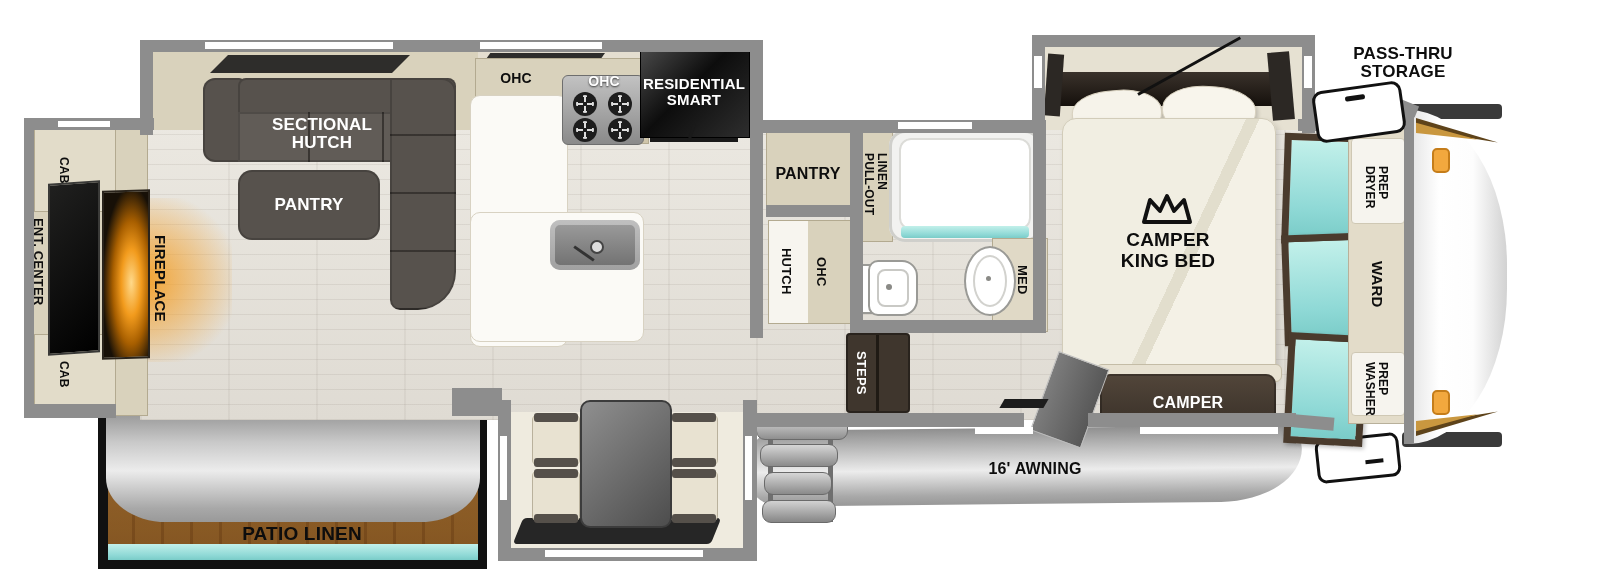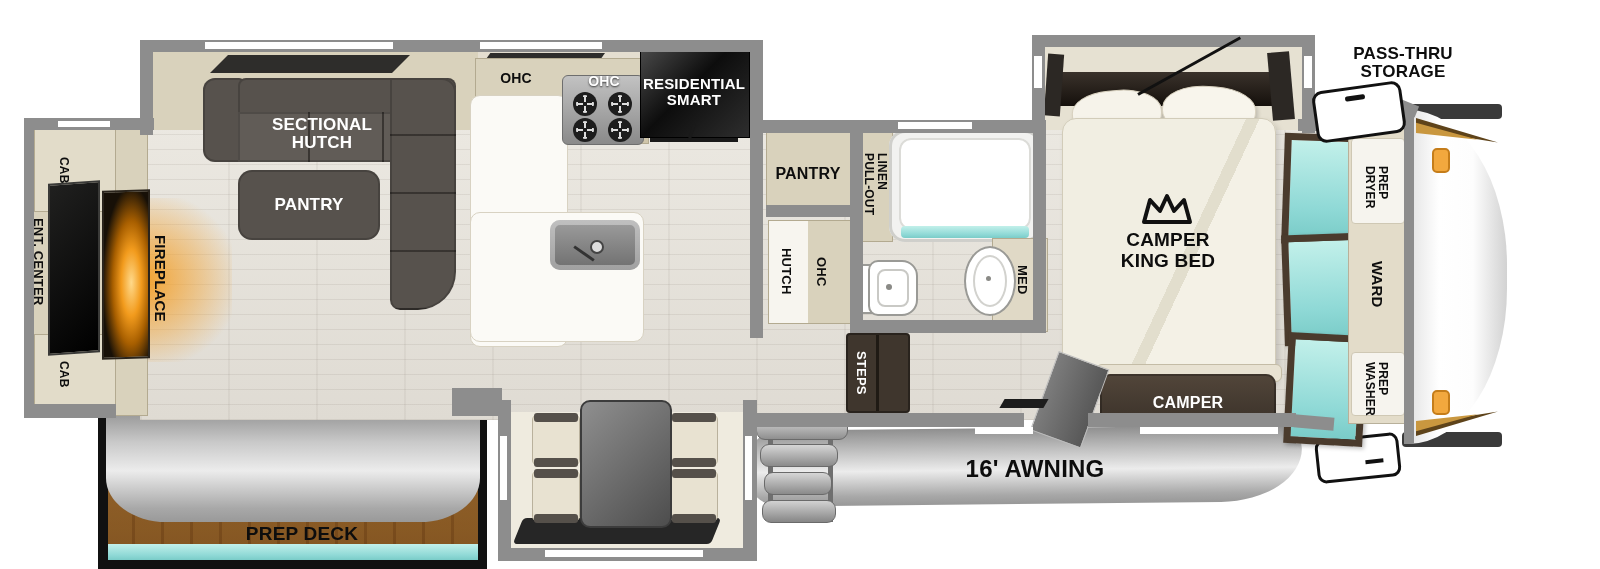--- a/index.html
+++ b/index.html
@@ -265,16 +265,16 @@
 STORAGE</div>
   <div class="lbl" style="left:1098px;top:228px;width:140px;height:46px;font-size:19px;">CAMPER
 KING BED</div>
   <div class="lbl wh" style="left:1118px;top:392px;width:140px;height:22px;font-size:16px;">CAMPER</div>
   <div class="vlbl" style="left:1356px;top:152px;width:40px;height:70px;font-size:12px;">DRYER
 PREP</div>
   <div class="vlbl" style="left:1364px;top:244px;width:26px;height:80px;font-size:15px;">WARD</div>
   <div class="vlbl" style="left:1356px;top:352px;width:40px;height:74px;font-size:12px;">WASHER
 PREP</div>
 
-  <div class="lbl" style="left:950px;top:456px;width:170px;height:26px;font-size:24px;">16' AWNING</div>
-  <div class="lbl" style="left:222px;top:522px;width:160px;height:24px;font-size:19px;">PREP DECK</div>
+  <div class="lbl" style="left:950px;top:456px;width:170px;height:26px;font-size:16px;">16' AWNING</div>
+  <div class="lbl" style="left:222px;top:522px;width:160px;height:24px;font-size:19px;">PATIO LINEN</div>
 
 </div>
 
 </body></html>

